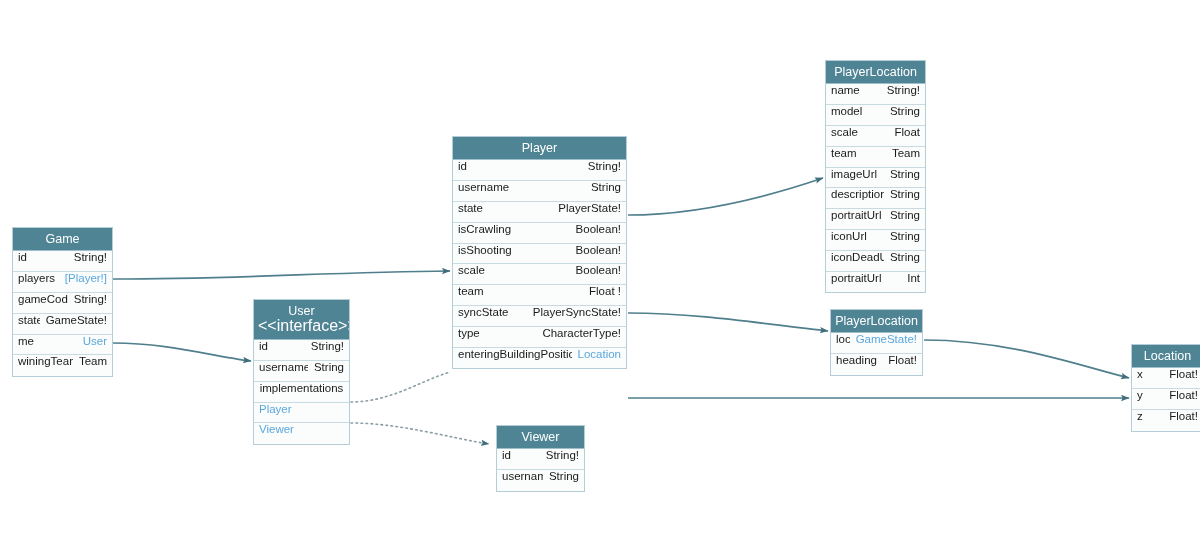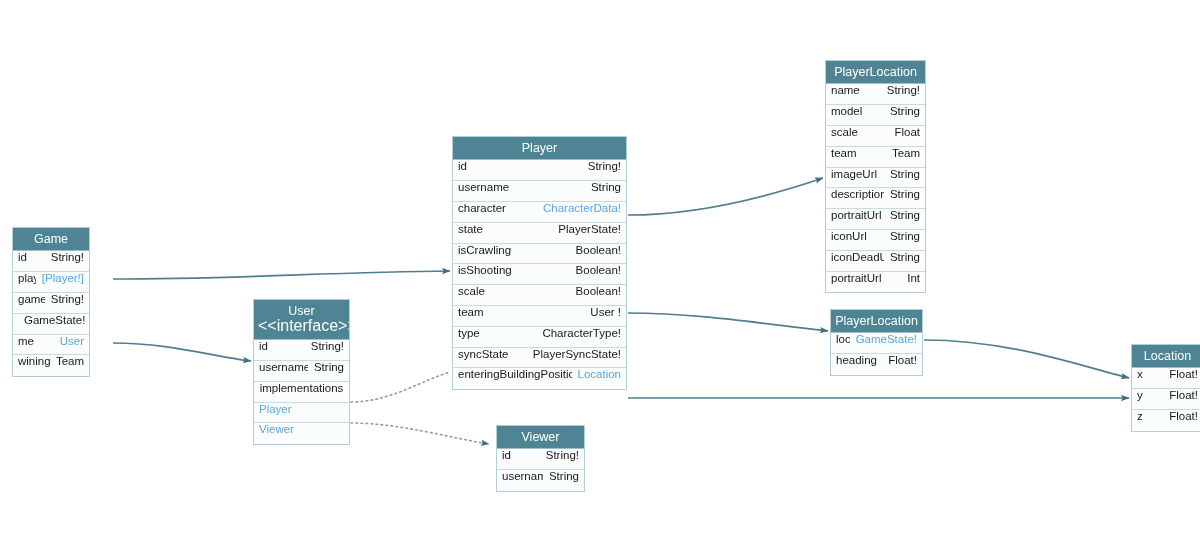--- a/index.html
+++ b/index.html
@@ -88,21 +88,21 @@
     justify-content: center;
   }
   .row.center .fname { text-align: center; }
   .row.impl {
     justify-content: flex-start;
     color: #5aa7dd;
   }
   .row.impl .fname { color: #5aa7dd; }
 
   
-  #ent-game        { left: 12px;   top: 227px; width: 78px; }
+  #ent-game        { left: 12px;   top: 227px; width: 101px; }
   #ent-user        { left: 253px;  top: 299px; width: 97px;  }
   #ent-player      { left: 452px;  top: 136px; width: 175px; }
   #ent-viewer      { left: 496px;  top: 425px; width: 89px;  }
   #ent-characterdata { left: 825px; top: 60px; width: 101px; }
   #ent-playerlocation { left: 830px; top: 309px; width: 93px; }
   #ent-location    { left: 1131px; top: 344px; width: 73px;  }
 </style>
 </head>
 <body>
 
@@ -194,51 +194,47 @@
       <span>Player</span>
     </div>
     <div class="row">
       <span class="fname">id</span>
       <span class="ftype">String!</span>
     </div>
     <div class="row">
       <span class="fname">username</span>
       <span class="ftype">String</span>
     </div>
-    <div class="row link">
-      <span class="fname">character</span>
-      <span class="ftype">CharacterData!</span>
-    </div>
     <div class="row">
       <span class="fname">state</span>
       <span class="ftype">PlayerState!</span>
     </div>
     <div class="row">
       <span class="fname">isCrawling</span>
       <span class="ftype">Boolean!</span>
     </div>
     <div class="row">
       <span class="fname">isShooting</span>
       <span class="ftype">Boolean!</span>
     </div>
     <div class="row">
       <span class="fname">scale</span>
       <span class="ftype">Boolean!</span>
     </div>
     <div class="row">
       <span class="fname">team</span>
-      <span class="ftype">User !</span>
+      <span class="ftype">Float !</span>
+    </div>
+    <div class="row">
+      <span class="fname">syncState</span>
+      <span class="ftype">PlayerSyncState!</span>
     </div>
     <div class="row">
       <span class="fname">type</span>
       <span class="ftype">CharacterType!</span>
-    </div>
-    <div class="row">
-      <span class="fname">syncState</span>
-      <span class="ftype">PlayerSyncState!</span>
     </div>
     <div class="row link">
       <span class="fname">enteringBuildingPosition</span>
       <span class="ftype">Location</span>
     </div>
   </div>
 
   <div class="entity" id="ent-viewer">
     <div class="entity-header">
       <span>Viewer</span>

